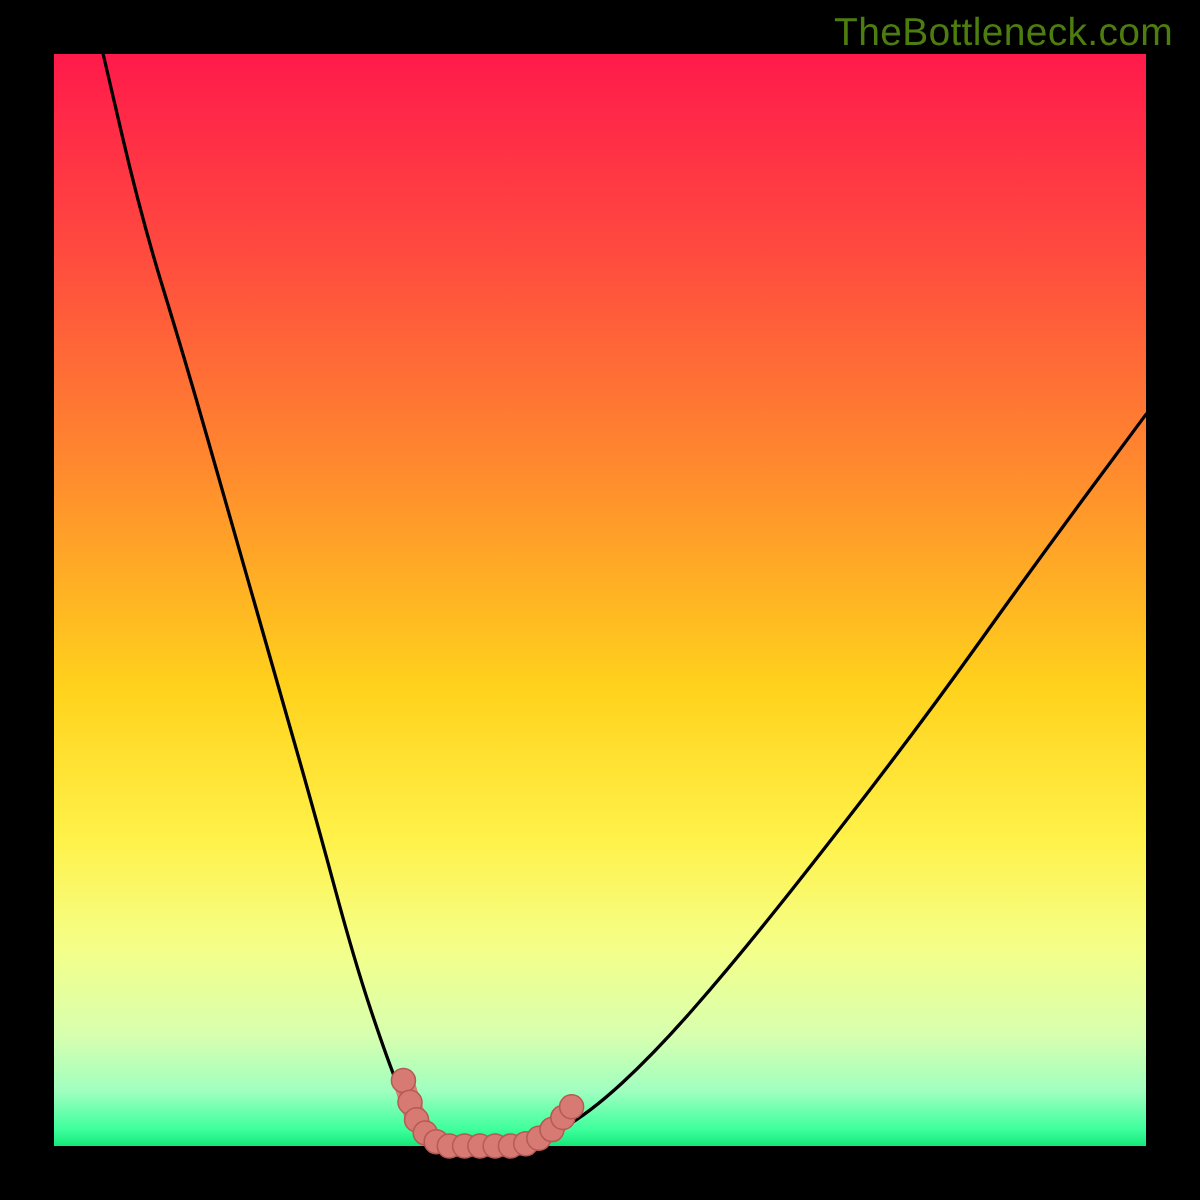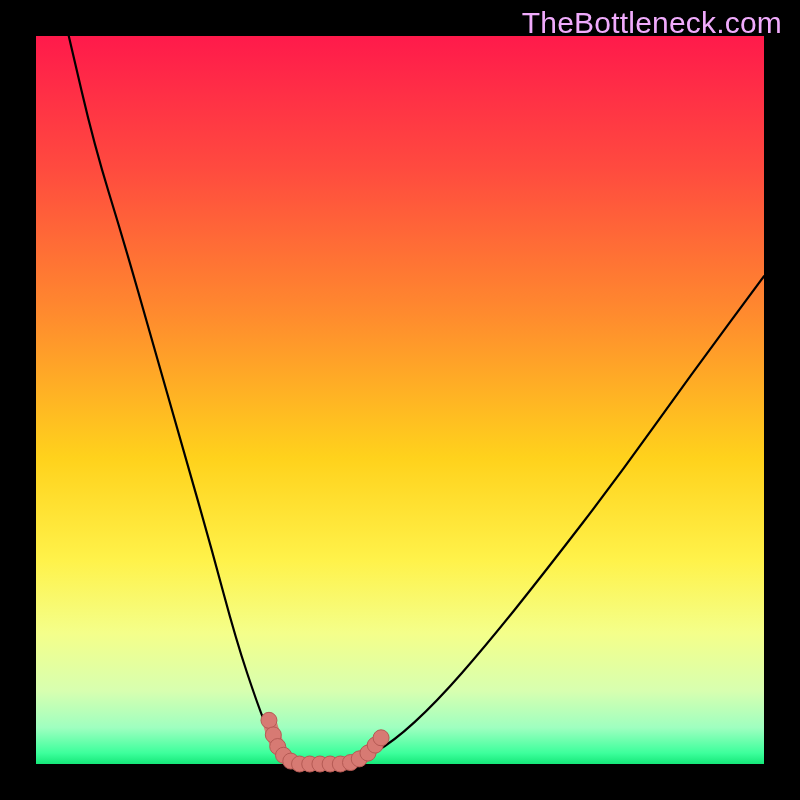--- a/index.html
+++ b/index.html
@@ -24,22 +24,22 @@
     left: 36px;
     top: 36px;
     width: 728px;
     height: 728px;
     
   }
   .watermark {
     position: absolute;
     top: 6px;
     right: 18px;
-    color: #f0abfc;
-    font-size: 30px;
+    color: #4d7c0f;
+    font-size: 26px;
     letter-spacing: 0.2px;
     font-weight: 400;
   }
   svg.curve-layer {
     position: absolute;
     left: 0;
     top: 0;
     width: 728px;
     height: 728px;
     overflow: visible;

